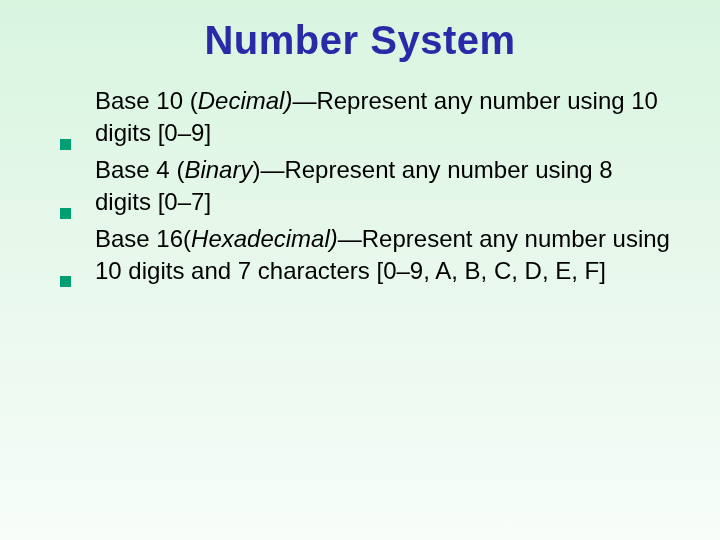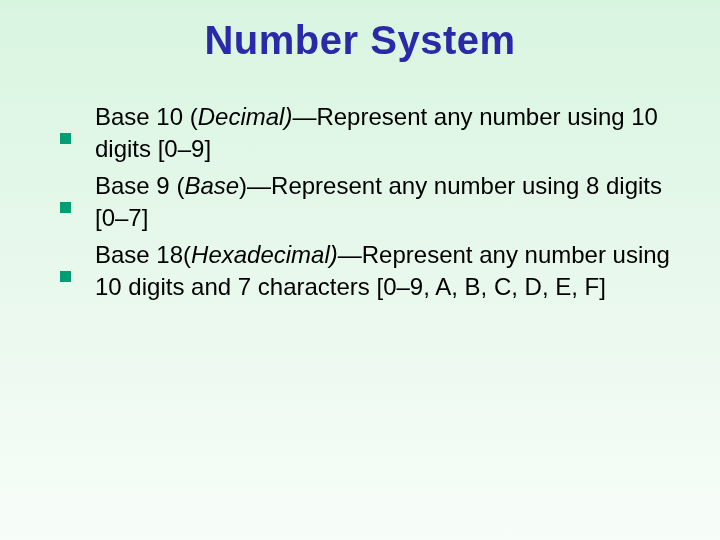--- a/index.html
+++ b/index.html
@@ -12,30 +12,30 @@
   .slide {
     width: 720px;
     height: 540px;
     padding: 18px 40px 40px 40px;
   }
   .title {
     text-align: center;
     font-weight: bold;
     font-size: 40px;
     color: #2a2aa8;
-    margin-bottom: 38px;
+    margin-bottom: 22px;
     letter-spacing: 0.5px;
   }
   .content {
     padding-left: 20px;
     padding-right: 10px;
   }
   .item {
     display: flex;
-    align-items: center;
+    align-items: flex-end;
     margin-bottom: 4px;
   }
   .bullet {
     width: 11px;
     height: 11px;
     background: #009e73;
     flex: 0 0 11px;
     margin-top: 11px;
     margin-right: 24px;
   }
@@ -58,25 +58,25 @@
       <div class="bullet"></div>
       <div class="text">
         <span>Base 10 (</span><span class="italic">Decimal)</span><span>—Represent any number using 10 digits [0–9]</span>
       </div>
     </div>
 
 
     <div class="item">
       <div class="bullet"></div>
       <div class="text">
-        <span>Base 9 (</span><span class="italic">Base</span><span>)—Represent any number using 8 digits [0–7]</span>
+        <span>Base 4 (</span><span class="italic">Binary</span><span>)—Represent any number using 8 digits [0–7]</span>
       </div>
     </div>
 
     <div class="item">
       <div class="bullet"></div>
       <div class="text">
-        <span>Base 18(</span><span class="italic">Hexadecimal)</span><span>—Represent any number using 10 digits and 7 characters [0–9, A, B, C, D, E, F]</span>
+        <span>Base 16(</span><span class="italic">Hexadecimal)</span><span>—Represent any number using 10 digits and 7 characters [0–9, A, B, C, D, E, F]</span>
       </div>
     </div>
 
   </div>
 </div>
 
 </body></html>

